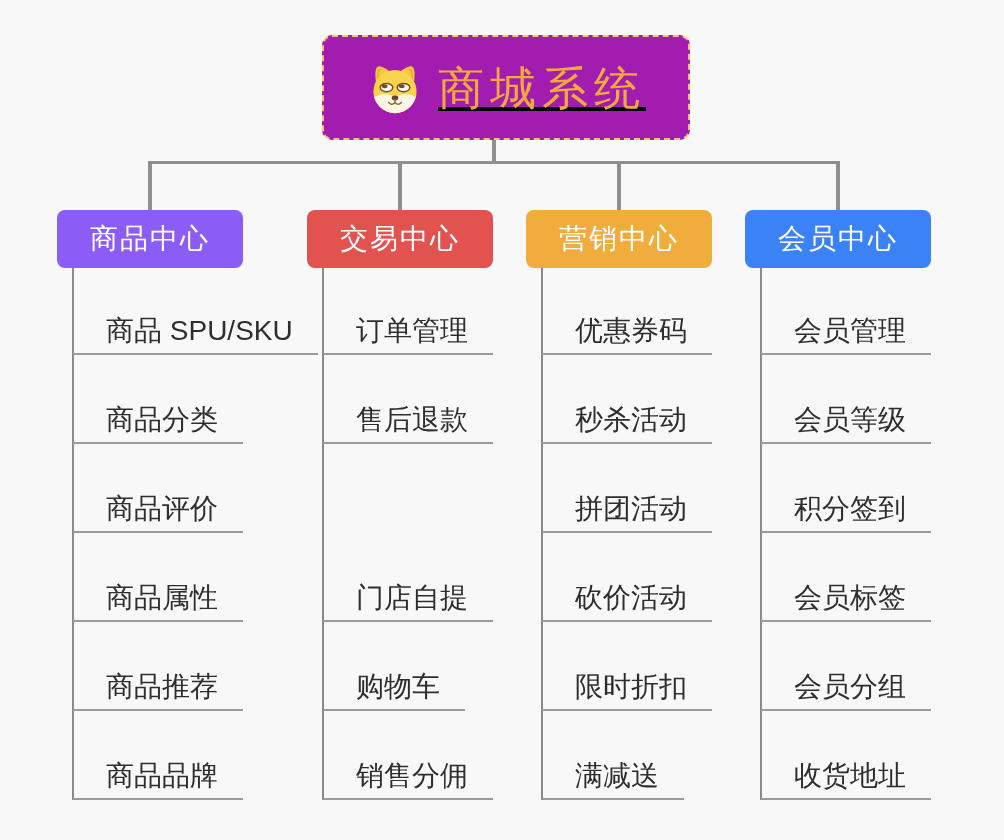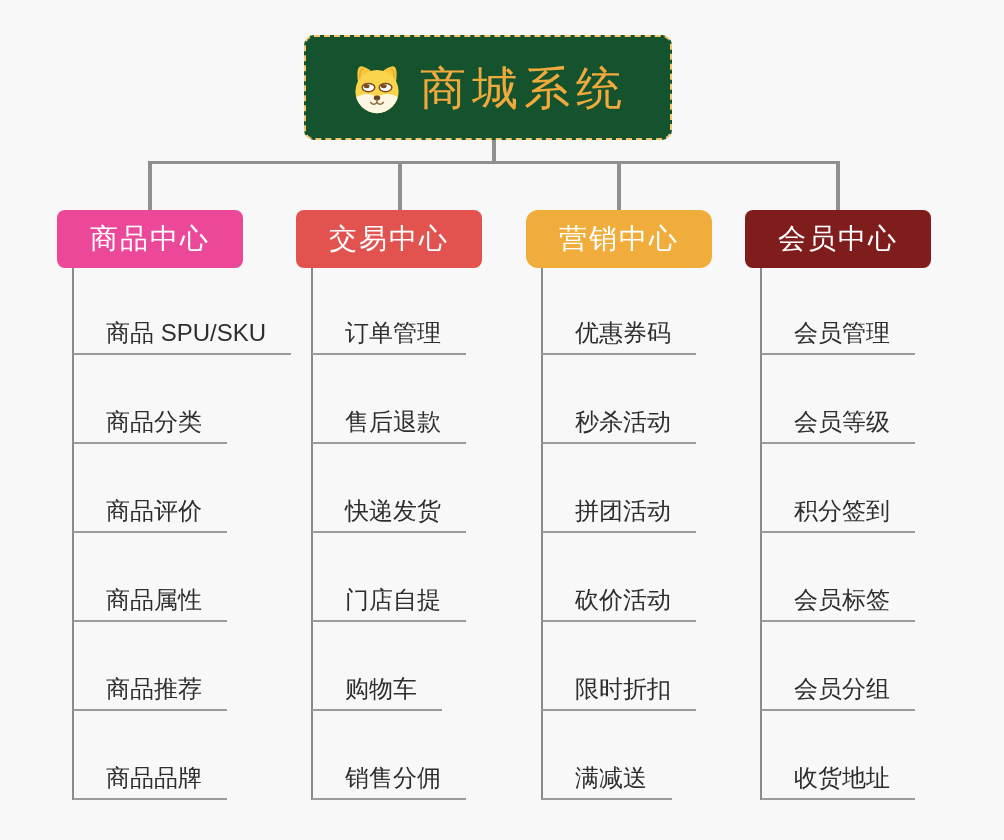--- a/index.html
+++ b/index.html
@@ -10,30 +10,31 @@
   .canvas {
     position: relative;
     width: 1004px;
     height: 840px;
     overflow: hidden;
   }
 
   
   .root {
     position: absolute;
-    left: 304px; top: 35px;
+    left: 322px; top: 35px;
     width: 368px; height: 105px;
     box-sizing: border-box;
-    background: #14532d;
+    background: #a21caf;
     border: 2px dashed var(--root-border, #f6c56d);
     border-radius: 10px;
     display: flex;
     align-items: center;
     justify-content: center;
     gap: 14px;
+    text-decoration: underline;
   }
   .root-title {
     color: var(--root-accent, #f0a93c);
     font-size: 46px;
     letter-spacing: 6px;
     line-height: 1;
     white-space: nowrap;
   }
 
   
@@ -47,21 +48,21 @@
   .drop-4 { left: 836px; }
 
   
   .col {
     position: absolute;
     top: 210px;
     width: 250px;
     height: 590px;
   }
   .col-1 { left: 57px; }
-  .col-2 { left: 296px; }
+  .col-2 { left: 307px; }
   .col-3 { left: 526px; }
   .col-4 { left: 745px; }
 
   .head {
     position: absolute;
     left: 0; top: 0;
     width: 186px; height: 58px;
     border-radius: 8px;
     display: flex;
     align-items: center;
@@ -76,21 +77,21 @@
     position: absolute;
     left: 15px; top: 58px;
     width: 2px; height: 532px;
     background: var(--spine, #8a8a8a);
   }
   .leaf {
     position: absolute;
     left: 16px;
     padding: 0 25px 5px 33px;
     border-bottom: 2px solid var(--underline, #9b9b9b);
-    font-size: 24px;
+    font-size: 28px;
     line-height: 1.2;
     color: var(--leaf-text, #2e2e2e);
     white-space: nowrap;
     cursor: default;
   }
   .it0 { bottom: 445px; }
   .it1 { bottom: 356px; margin-top: 33px; }
   .it2 { bottom: 267px; }
   .it3 { bottom: 178px; }
   .it4 { bottom: 89px;  }
@@ -133,54 +134,53 @@
   </div>
 
   <div class="conn stem"></div>
   <div class="conn hbar"></div>
   <div class="conn drop drop-1"></div>
   <div class="conn drop drop-2"></div>
   <div class="conn drop drop-3"></div>
   <div class="conn drop drop-4"></div>
 
   <div class="col col-1">
-    <div class="head" style="background: #ec4899;">商品中心</div>
+    <div class="head" style="background: #8b5cf6;">商品中心</div>
     <div class="spine"></div>
     <div class="leaf it0">商品 SPU/SKU</div>
     <div class="leaf it1">商品分类</div>
     <div class="leaf it2">商品评价</div>
     <div class="leaf it3">商品属性</div>
     <div class="leaf it4">商品推荐</div>
     <div class="leaf it5">商品品牌</div>
   </div>
 
   <div class="col col-2">
     <div class="head" style="background: rgb(226, 83, 80);">交易中心</div>
     <div class="spine"></div>
     <div class="leaf it0">订单管理</div>
     <div class="leaf it1">售后退款</div>
-    <div class="leaf it2">快递发货</div>
     <div class="leaf it3">门店自提</div>
     <div class="leaf it4">购物车</div>
     <div class="leaf it5">销售分佣</div>
   </div>
 
   <div class="col col-3">
-    <div class="head" style="background: rgb(240, 173, 60); border-radius: 12px;">营销中心</div>
+    <div class="head" style="background: rgb(240, 173, 60);">营销中心</div>
     <div class="spine"></div>
     <div class="leaf it0">优惠券码</div>
     <div class="leaf it2">拼团活动</div>
     <div class="leaf it1">秒杀活动</div>
     <div class="leaf it3">砍价活动</div>
     <div class="leaf it4">限时折扣</div>
     <div class="leaf it5">满减送</div>
   </div>
 
   <div class="col col-4">
-    <div class="head" style="background: #7f1d1d;">会员中心</div>
+    <div class="head" style="background: #3b82f6;">会员中心</div>
     <div class="spine"></div>
     <div class="leaf it0">会员管理</div>
     <div class="leaf it1">会员等级</div>
     <div class="leaf it2">积分签到</div>
     <div class="leaf it3">会员标签</div>
     <div class="leaf it4">会员分组</div>
     <div class="leaf it5">收货地址</div>
   </div>
 
 </div>

